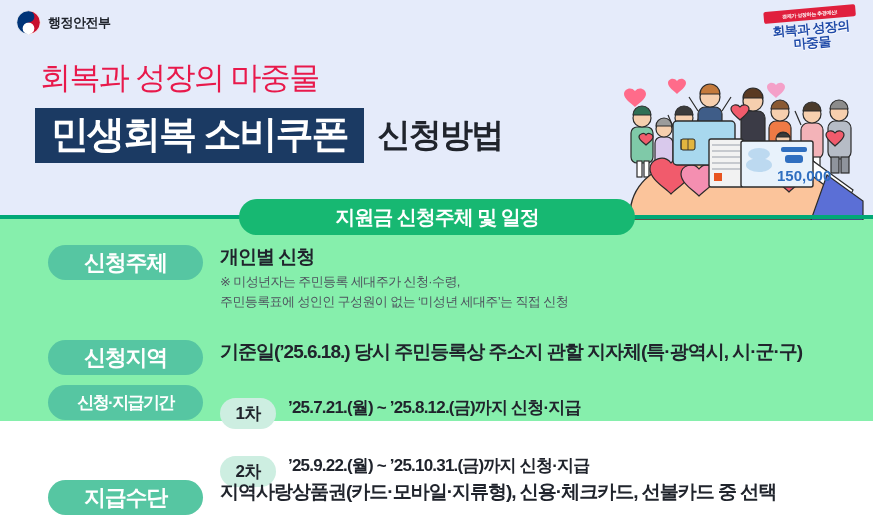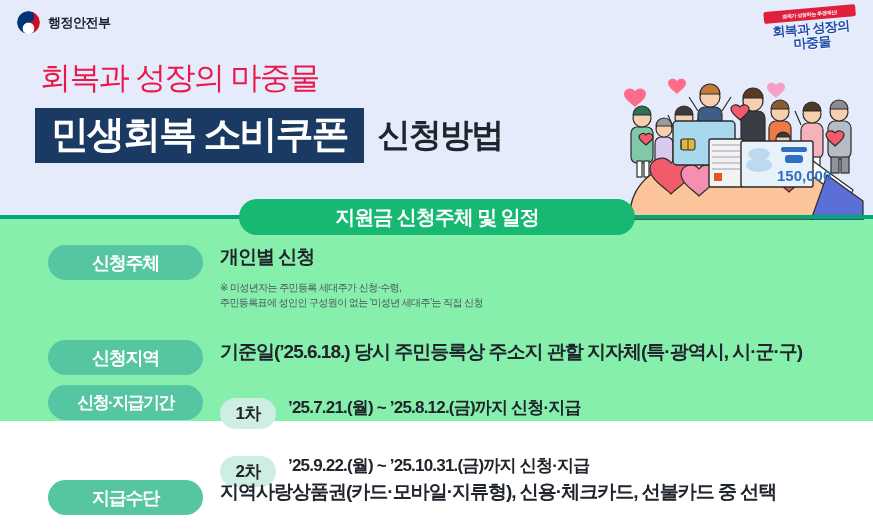--- a/index.html
+++ b/index.html
@@ -165,42 +165,42 @@
     width: 155px;
     height: 35px;
     margin-left: 48px;
     background: #56c6a2;
     border-radius: 18px;
     display: flex;
     align-items: center;
     justify-content: center;
   }
   .label-pill span {
-    font-size: 18px;
+    font-size: 22px;
     font-weight: bold;
     color: #ffffff;
     letter-spacing: -1.2px;
     white-space: nowrap;
   }
   .label-pill.narrow span { letter-spacing: -1.6px; font-size: 17px; }
 
   .row-body { flex: 1 1 auto; padding-left: 17px; }
 
   .body-head {
     font-size: 19px;
     font-weight: bold;
     color: #20242c;
     letter-spacing: -1px;
     line-height: 1.25;
     white-space: nowrap;
   }
 
   .body-note {
-    margin-top: 11px;
-    font-size: 10px;
+    margin-top: 3px;
+    font-size: 13px;
     color: #4e545e;
     letter-spacing: -0.6px;
     line-height: 1.55;
     white-space: pre-line;
   }
 
   
   .subrow { display: flex; align-items: center; gap: 12px; }
   .subrow + .subrow { margin-top: 14px; }
   .sub-pill {

